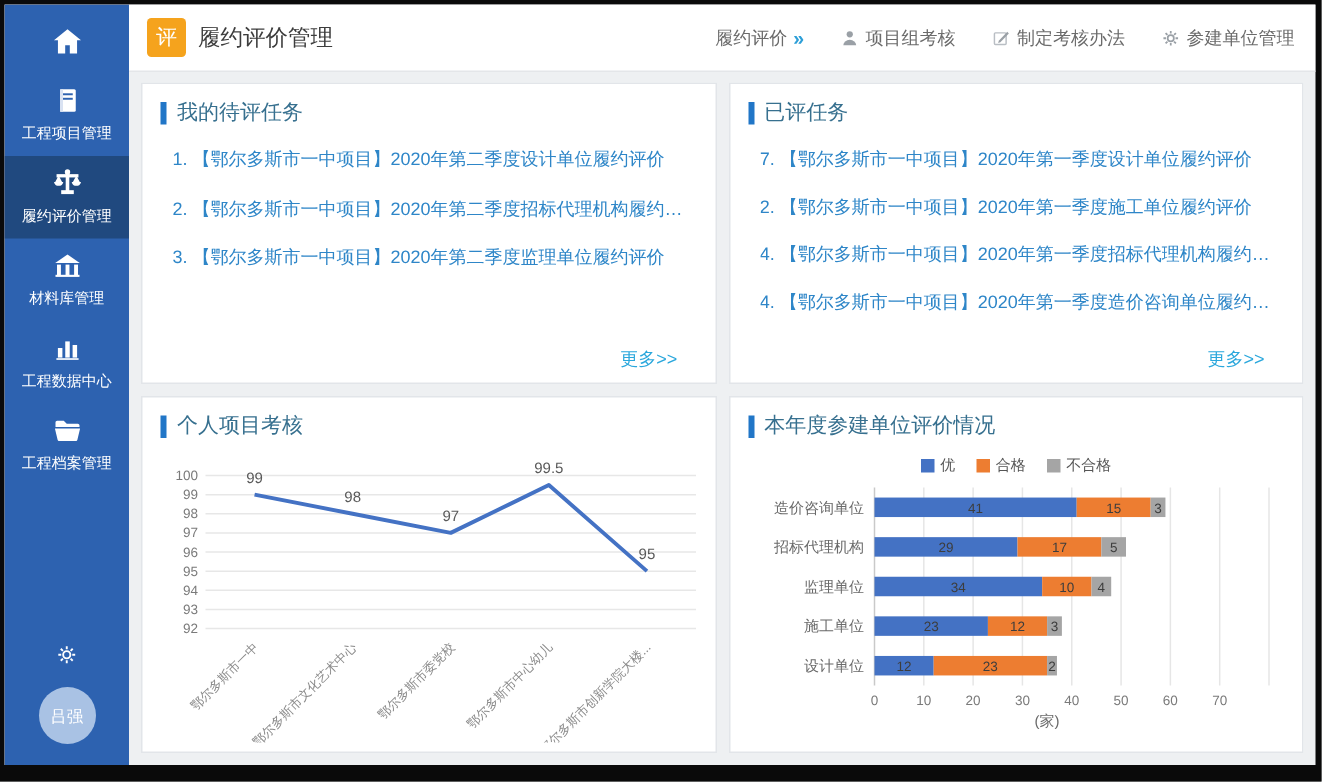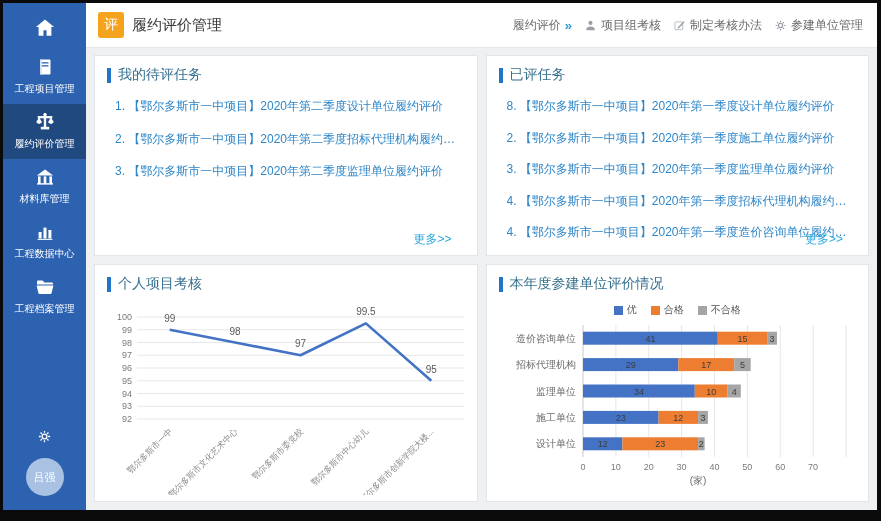--- a/index.html
+++ b/index.html
@@ -21,21 +21,21 @@
   .side-spacer { flex:1; }
   .side-gear { display:flex; justify-content:center; padding:6px 0; cursor:pointer; }
   .side-gear svg { width:15px; height:15px; }
   .avatar { width:38px; height:38px; border-radius:50%; background:#a9c2e4; color:#fff; font-size:11px; display:flex; align-items:center; justify-content:center; margin:8px auto 14px; cursor:pointer; }
 
   
   .main { flex:1; display:flex; flex-direction:column; min-width:0; }
   .topbar { height:45px; background:#fff; border-bottom:1px solid #e4e6e9; display:flex; align-items:center; padding:0 14px 0 12px; flex-shrink:0; }
   .badge { width:26px; height:26px; background:#f5a31d; border-radius:3px; color:#fff; font-size:14px; display:flex; align-items:center; justify-content:center; margin-right:8px; }
   .page-title { font-size:15px; color:#3c3c3c; }
-  .top-menu { margin-left:auto; display:flex; align-items:center; gap:12px; }
+  .top-menu { margin-left:auto; display:flex; align-items:center; gap:24px; }
   .menu-item { display:flex; align-items:center; gap:4px; font-size:12px; color:#6b6b6b; cursor:pointer; white-space:nowrap; }
   .menu-item svg { width:13px; height:13px; }
   .chevrons { color:#2d9fd8; font-size:13px; font-weight:bold; line-height:1; }
 
   
   .content { flex:1; padding:7px 8px 8px; display:grid; grid-template-columns:1fr 1fr; grid-template-rows:201px 1fr; gap:8px; min-height:0; }
   .panel { background:#fff; border:1px solid #e2e5e9; position:relative; display:flex; flex-direction:column; min-width:0; overflow:hidden; }
   .panel-head { display:flex; align-items:center; padding:10px 12px 6px; flex-shrink:0; }
   .accent { width:4px; height:15px; background:#2176c7; margin-right:7px; }
   .panel-title { font-size:14px; color:#37708f; }
@@ -187,23 +187,22 @@
             </div>
           <span class="more-link" data-name="more-link">更多&gt;&gt;</span>
         </section>
 
         <section class="panel" data-name="evaluated-tasks-panel">
           <div class="panel-head" data-name="panel-header">
             <span class="accent" data-name="title-accent-bar"></span>
             <span class="panel-title" data-name="panel-title">已评任务</span>
           </div>
           <div class="task-list" data-name="evaluated-task-list">
-              <div class="task" data-name="task-link">8. 【鄂尔多斯市一中项目】2020年第一季度设计单位履约评价</div>
+              <div class="task" data-name="task-link">7. 【鄂尔多斯市一中项目】2020年第一季度设计单位履约评价</div>
               <div class="task" data-name="task-link">2. 【鄂尔多斯市一中项目】2020年第一季度施工单位履约评价</div>
-              <div class="task" data-name="task-link">3. 【鄂尔多斯市一中项目】2020年第一季度监理单位履约评价</div>
               <div class="task" data-name="task-link">4. 【鄂尔多斯市一中项目】2020年第一季度招标代理机构履约评价</div>
               <div class="task" data-name="task-link">4. 【鄂尔多斯市一中项目】2020年第一季度造价咨询单位履约评价</div>
             </div>
           <span class="more-link" data-name="more-link">更多&gt;&gt;</span>
         </section>
 
         <section class="panel" data-name="personal-assessment-panel">
           <div class="panel-head" data-name="panel-header">
             <span class="accent" data-name="title-accent-bar"></span>
             <span class="panel-title" data-name="panel-title">个人项目考核</span>

